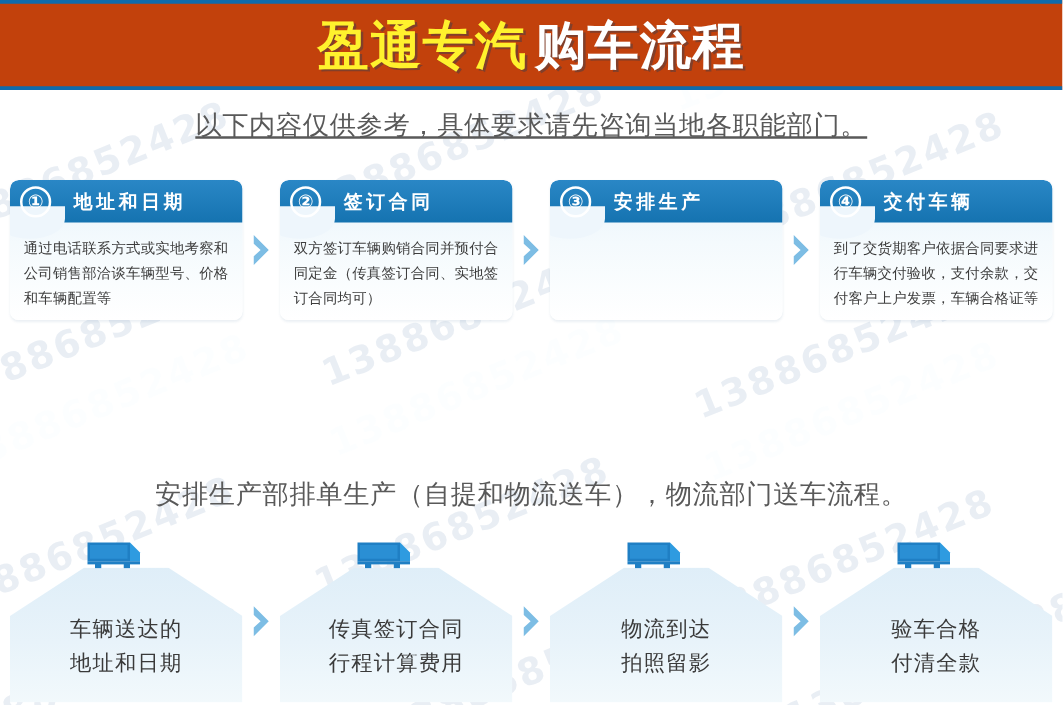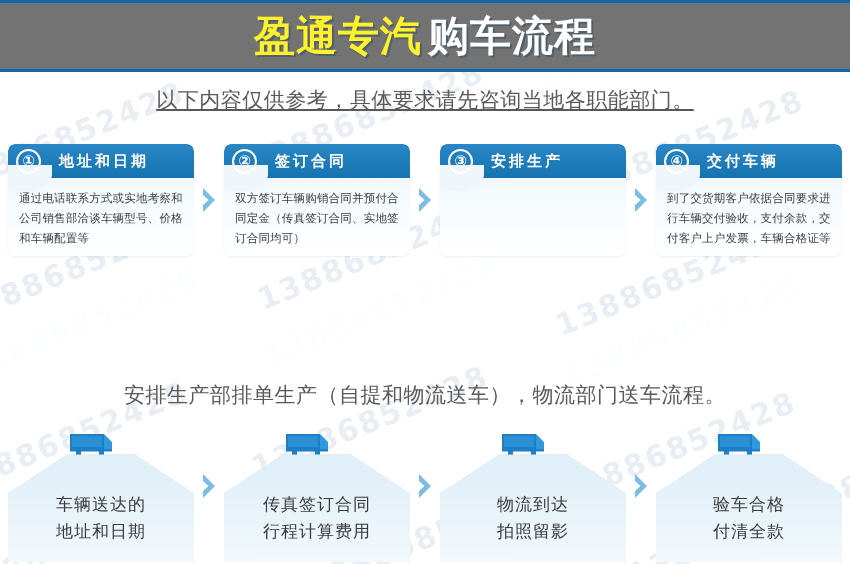--- a/index.html
+++ b/index.html
@@ -39,21 +39,21 @@
     transform: rotate(-22deg);
     color: rgba(120,150,185,0.16);
   }
   .wm.on-blue { color: rgba(235,245,255,0.13); }
 
   
   .banner {
     position: absolute;
     left: 0;
     width: 850px;
-    background: #737373;
+    background: #c2410c;
     display: flex;
     align-items: center;
     justify-content: center;
     z-index: 10;
     overflow: hidden;
   }
   .banner::before,
   .banner::after {
     content: "";
     position: absolute;
@@ -185,21 +185,21 @@
   }
 
   
   .logi-row {
     position: absolute;
     top: 432px;
     left: 8px;
     width: 834px;
     height: 130px;
     display: flex;
-    align-items: flex-start;
+    align-items: center;
     z-index: 8;
   }
   .logi-card {
     position: relative;
     width: 186px;
     flex: 0 0 186px;
     height: 130px;
   }
   .logi-truck {
     position: absolute;

